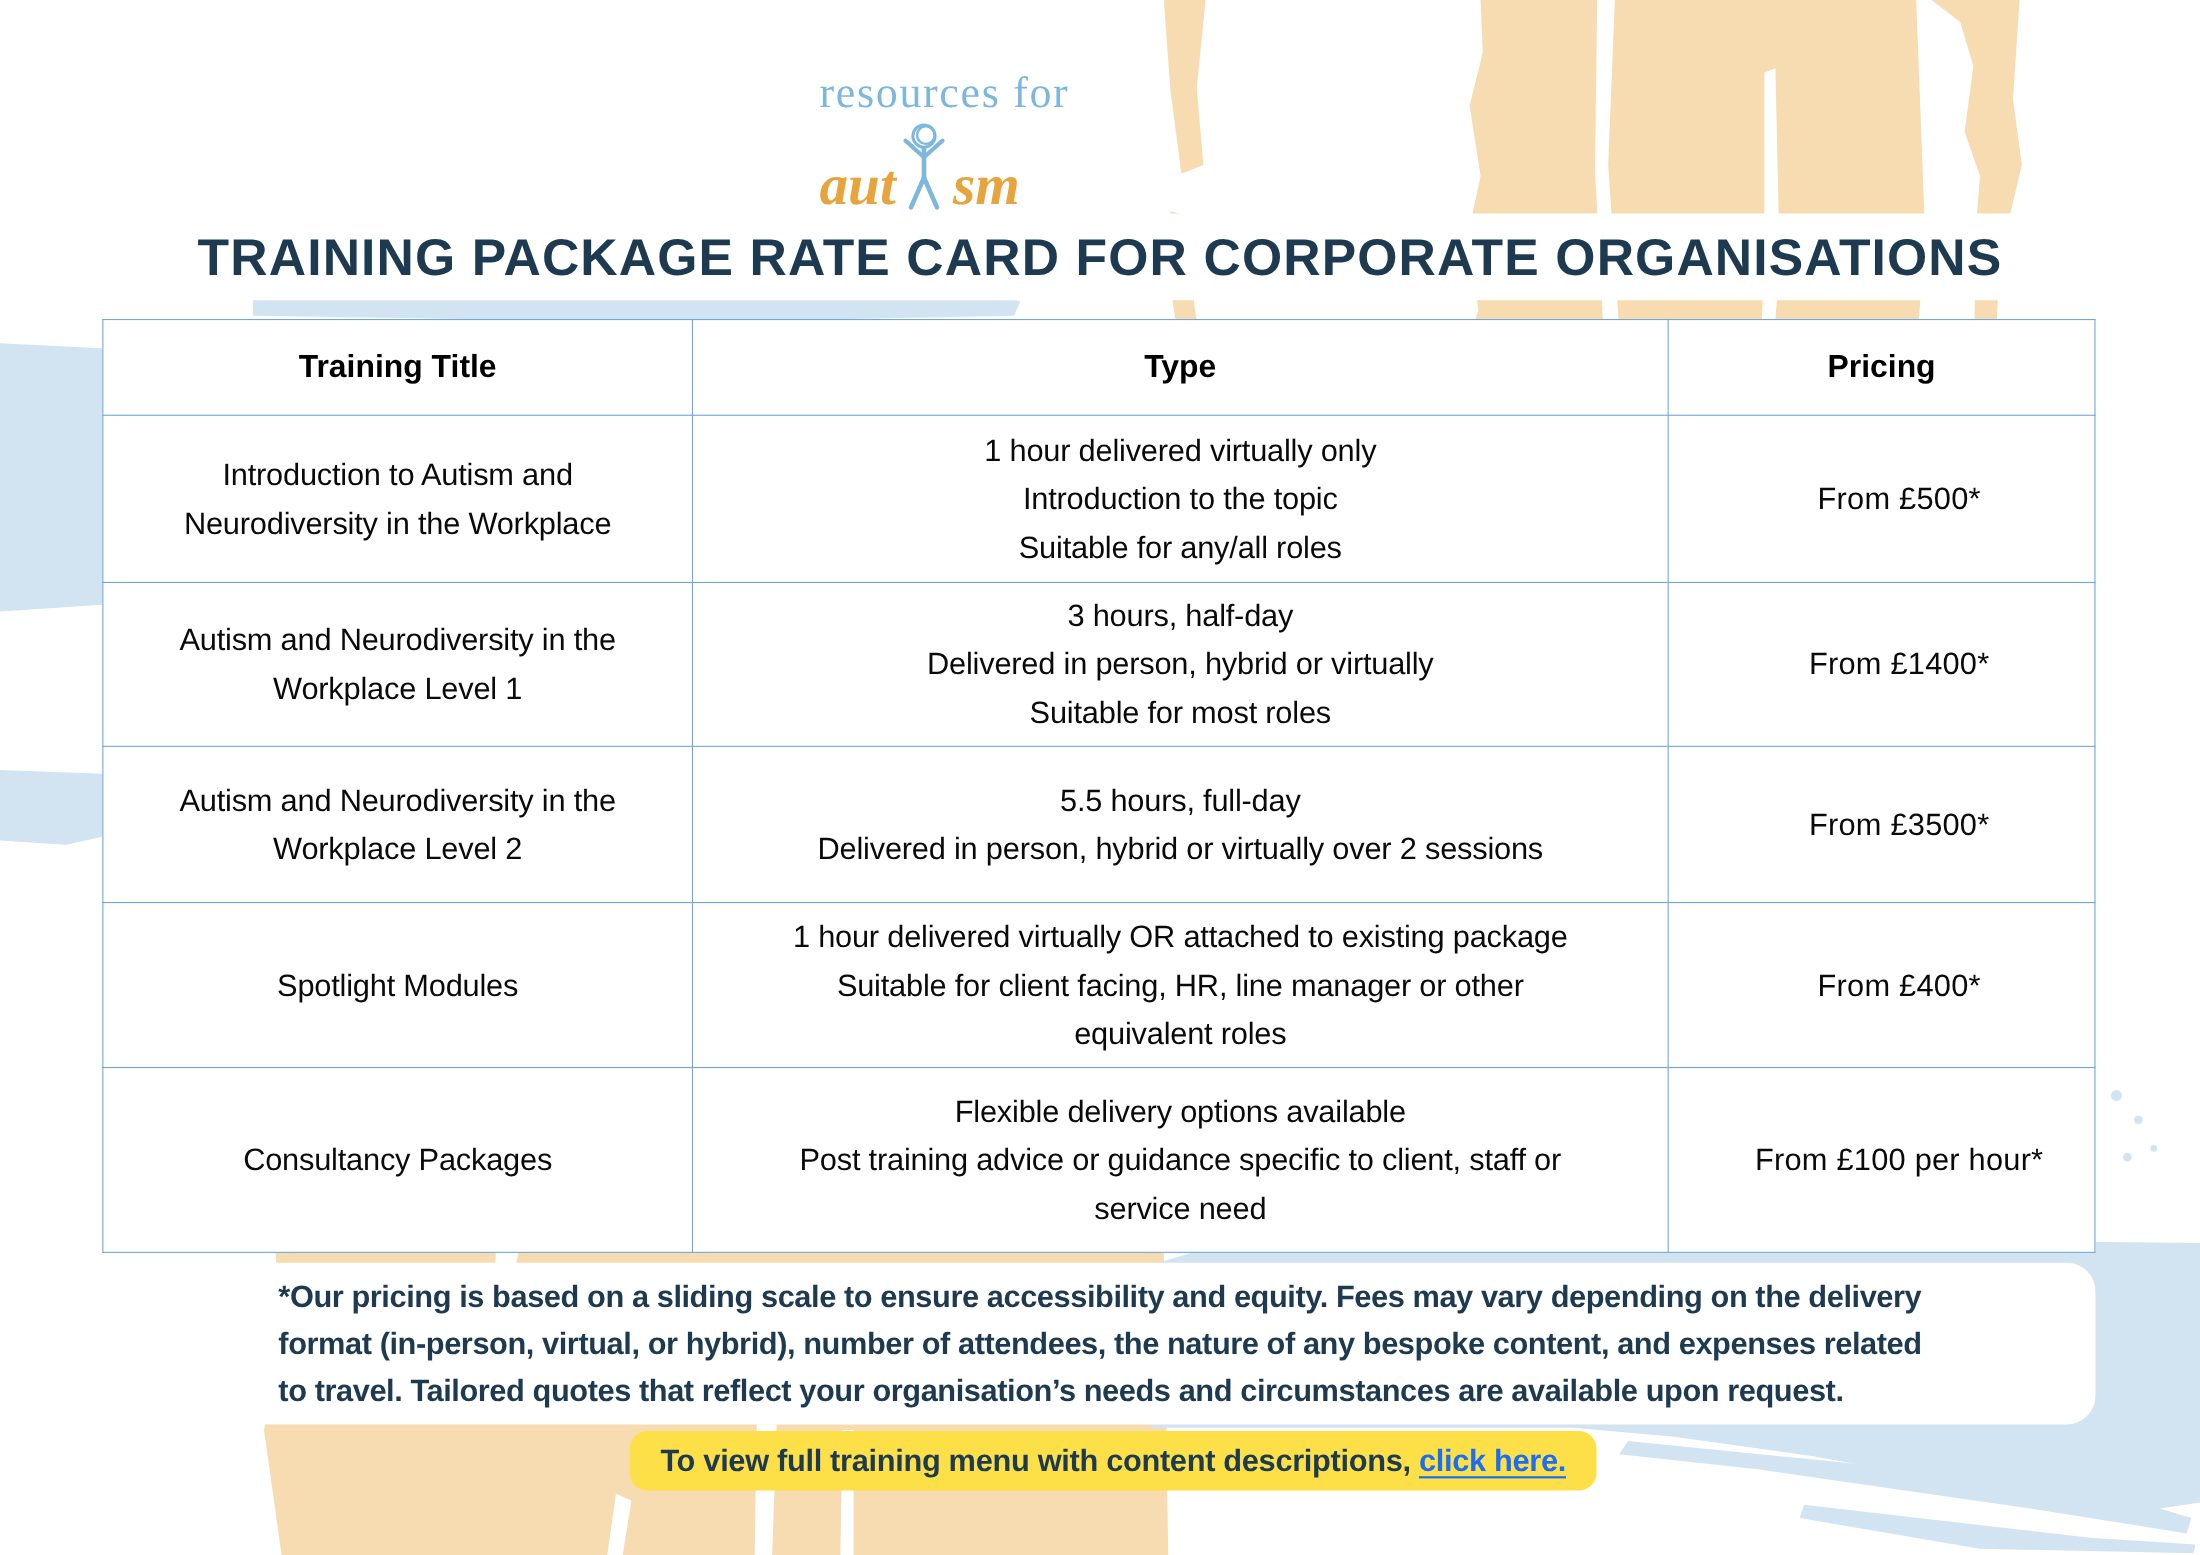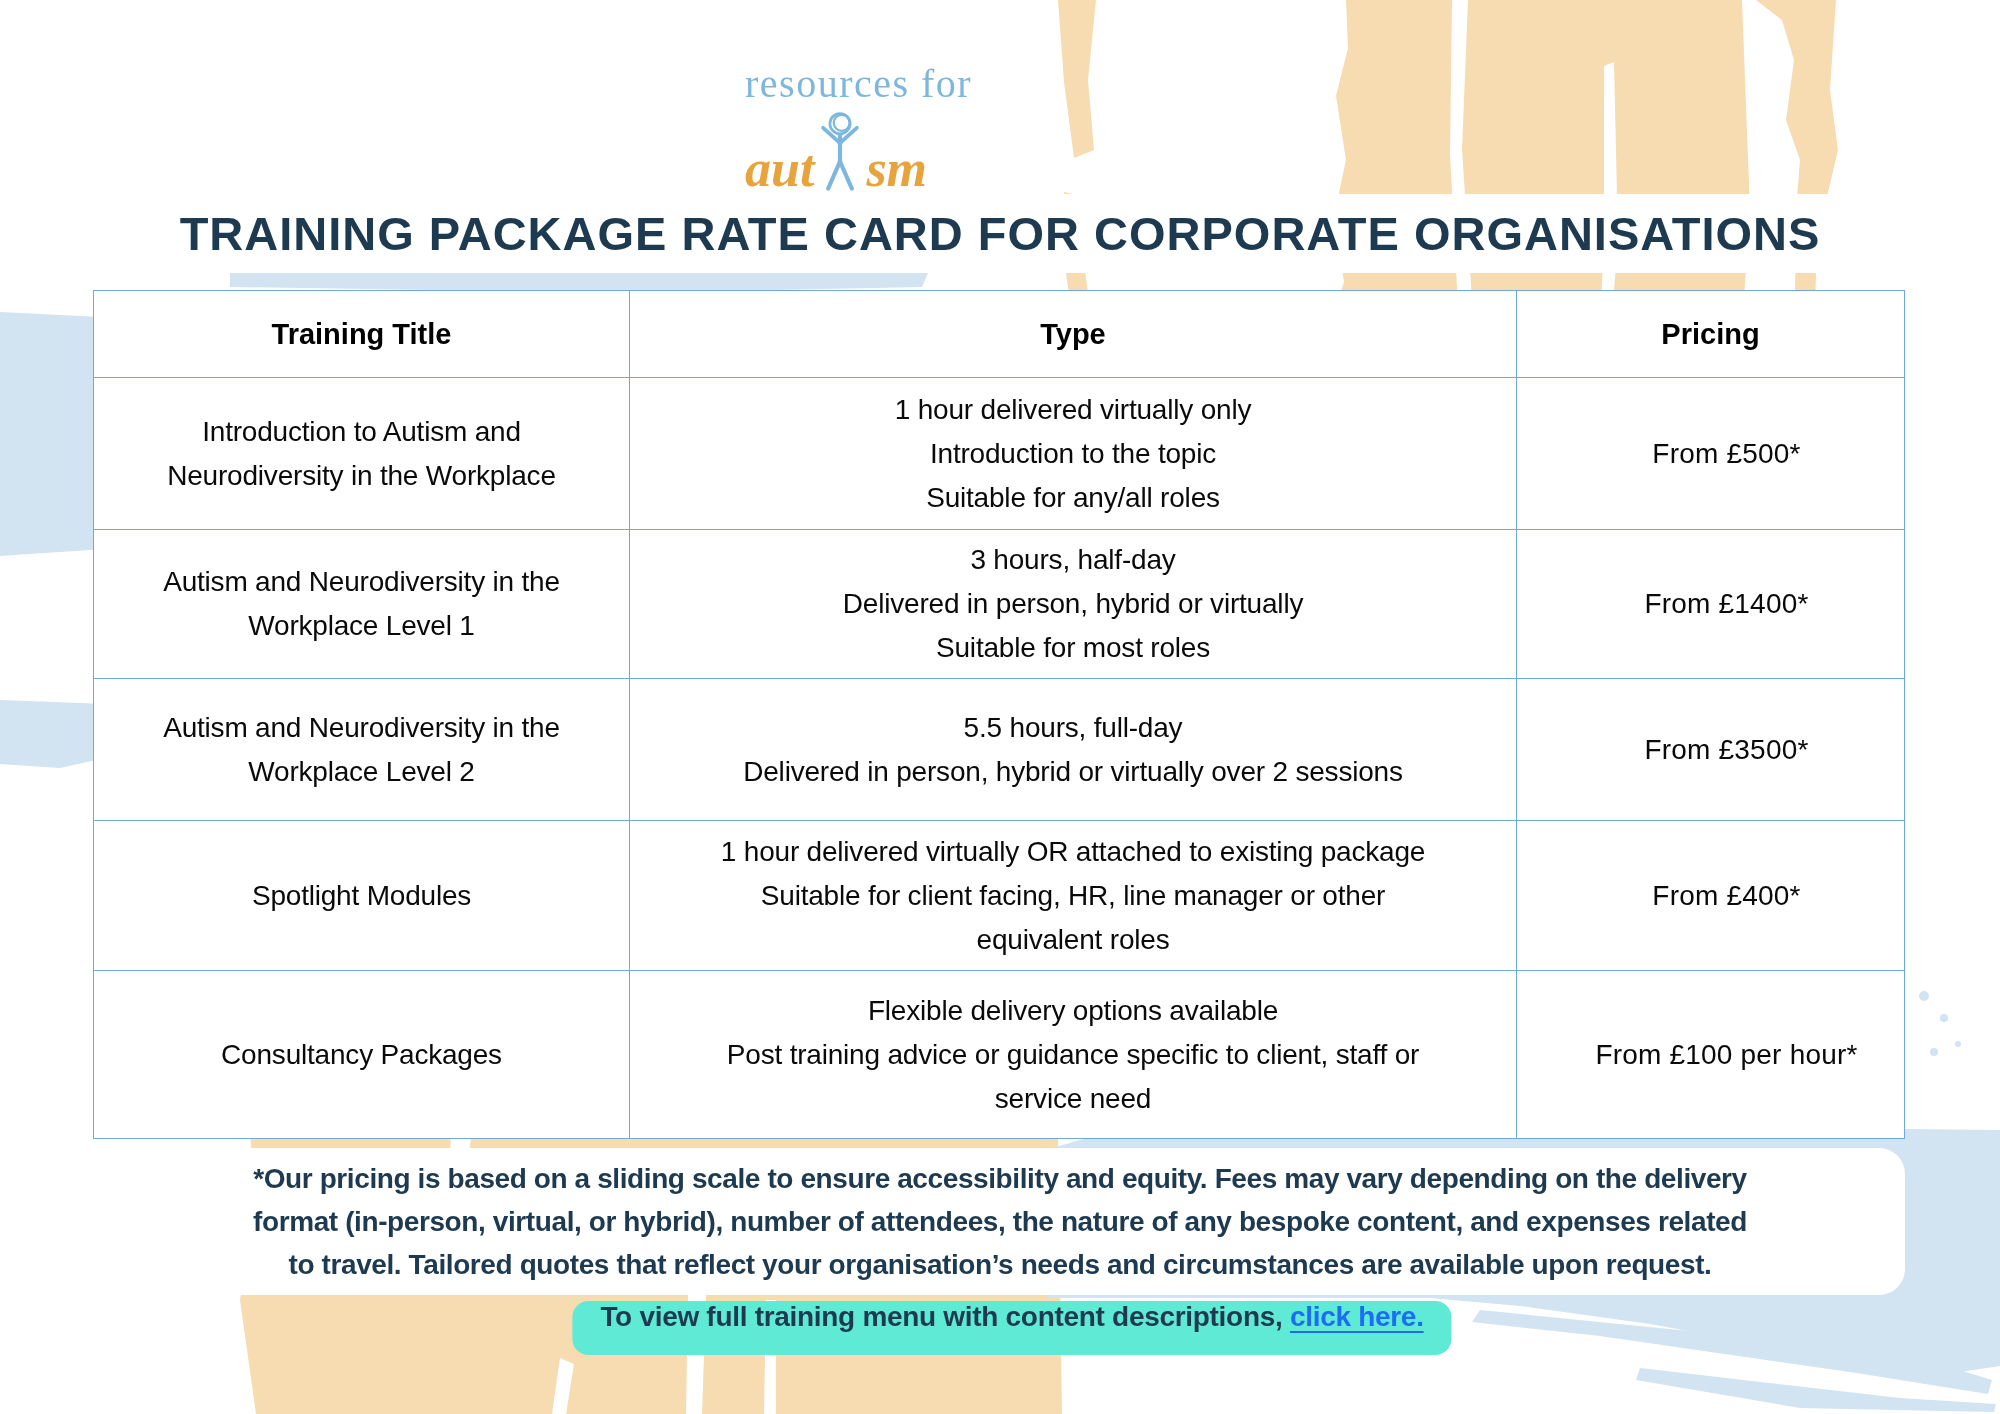--- a/index.html
+++ b/index.html
@@ -29,26 +29,26 @@
                     padding:6px 16px;}
   .rate th{font-size:29px;font-weight:bold;color:#000;height:74px;border-radius:17px;}
   .rate td{font-size:28px;color:#0a0a0a;line-height:44px;letter-spacing:-0.2px;white-space:pre-line;}
   .rate td.price{letter-spacing:0.2px;padding-left:48px;}
   tr.h1{height:152px;} tr.h2{height:149px;} tr.h3{height:142px;} tr.h4{height:150px;} tr.h5{height:168px;}
 
   
   .footnote{position:absolute;left:95px;top:1148px;width:1810px;height:147px;background:#fff;
             border-radius:26px;z-index:1;display:flex;align-items:center;justify-content:center;
             padding:4px 30px;box-sizing:border-box;}
-  .footnote-text{font-size:28px;font-weight:bold;color:#1d3a50;line-height:43px;text-align:center;
+  .footnote-text{font-size:28px;font-weight:bold;color:#1d3a50;line-height:43px;text-align:left;
                  white-space:pre-line;letter-spacing:-0.4px;}
 
   
-  .cta{position:absolute;top:1301px;left:50%;transform:translateX(calc(-50% + 12px));background:#5eead4;
-       border-radius:16px;padding:0 28px;height:54px;display:flex;align-items:flex-start;z-index:1;white-space:pre;}
+  .cta{position:absolute;top:1301px;left:50%;transform:translateX(calc(-50% + 12px));background:#fde047;
+       border-radius:16px;padding:0 28px;height:54px;display:flex;align-items:center;z-index:1;white-space:pre;}
   .cta-text{font-size:28px;font-weight:bold;color:#1d3a50;letter-spacing:-0.3px;}
   .cta-link{font-size:28px;font-weight:bold;color:#1b6ef3;text-decoration:underline;
             text-underline-offset:5px;letter-spacing:-0.3px;cursor:pointer;}
 </style>
 </head>
 <body>
 
 <div id="canvas">
 
   <svg class="bg" width="2000" height="1414" viewBox="0 0 2000 1414">

